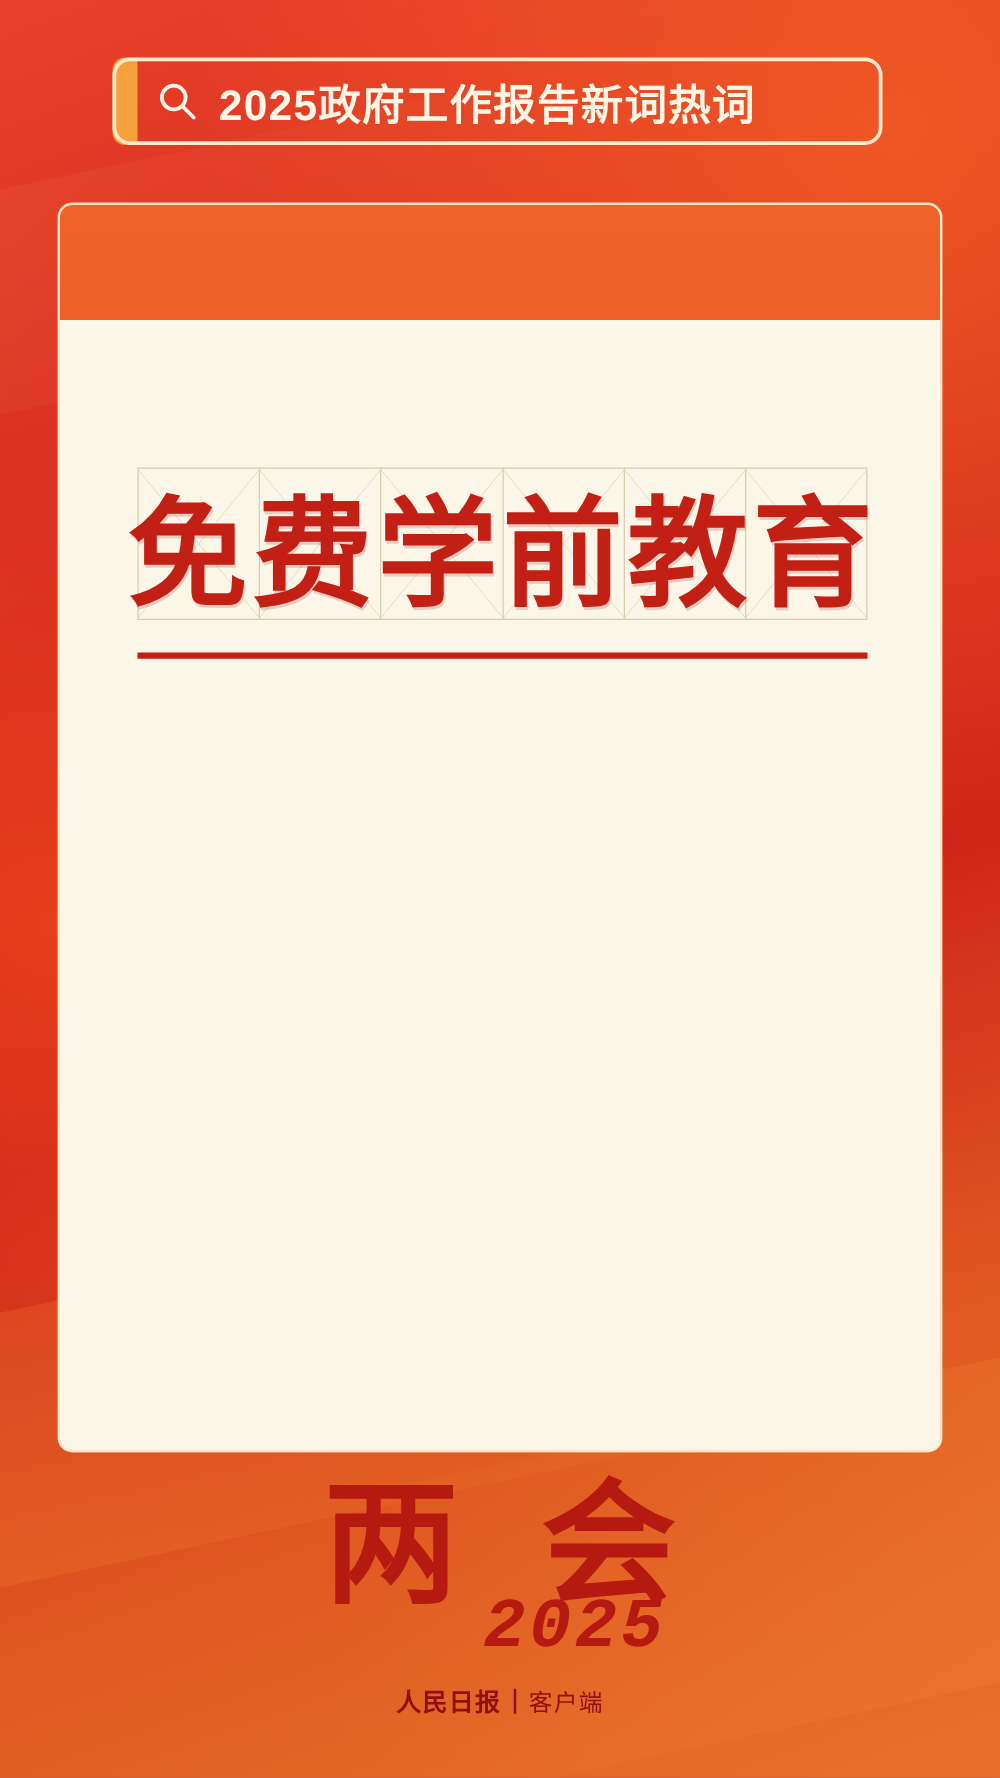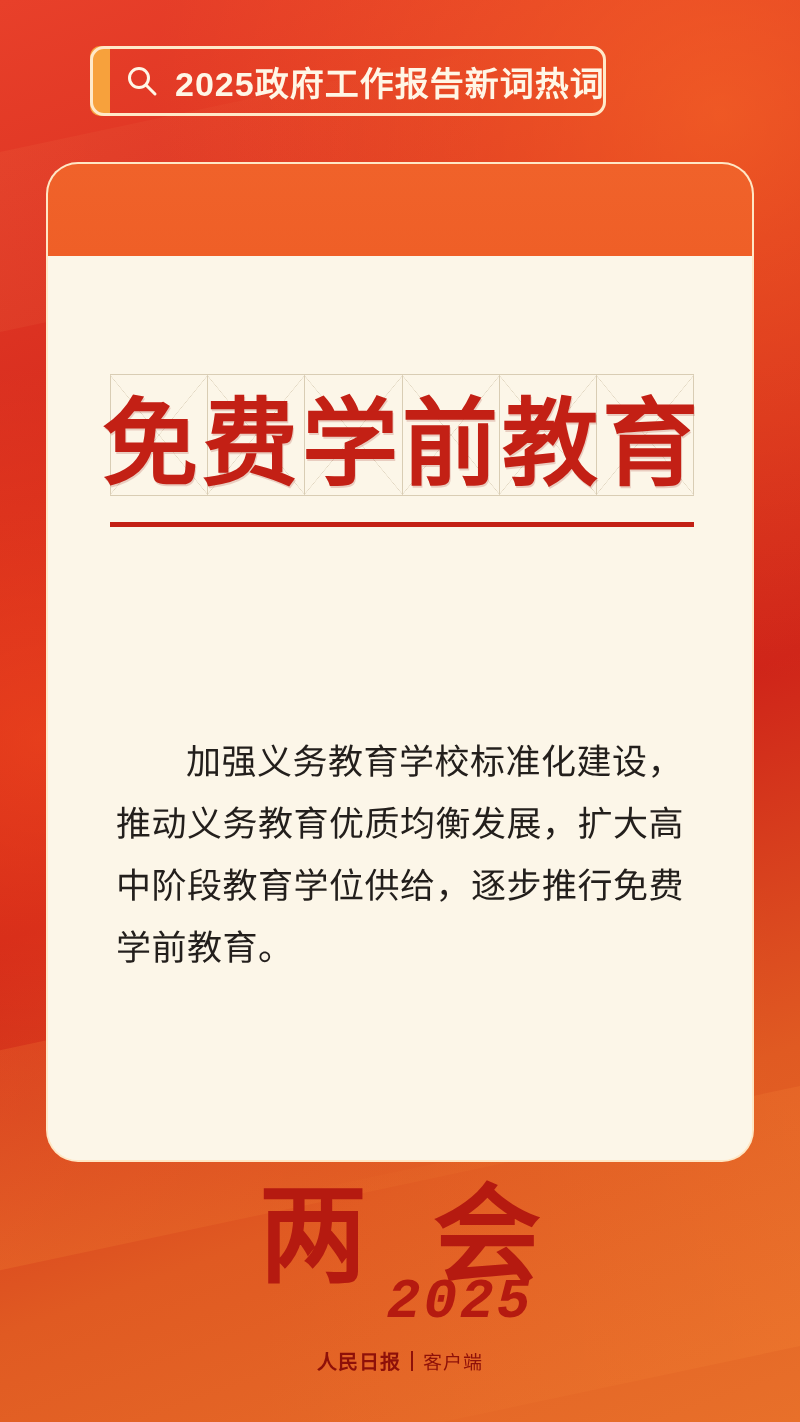--- a/index.html
+++ b/index.html
@@ -36,21 +36,21 @@
   .bg-ribbon.r2 { left: 260px; top: 1120px; width: 760px; height: 260px; opacity: .5;
     background: linear-gradient(90deg, rgba(255,190,90,0.0), rgba(255,150,60,0.45)); }
   .bg-ribbon.r3 { left: -200px; top: 120px; width: 700px; height: 180px; opacity: .25;
     background: linear-gradient(90deg, rgba(255,200,120,0.35), rgba(255,120,40,0.0)); }
 
   
   #header-bar {
     position: absolute;
     left: 90px;
     top: 46px;
-    width: 516px;
+    width: 616px;
     height: 70px;
     border: 3px solid #ffe9c9;
     border-radius: 14px;
     box-sizing: border-box;
     display: flex;
     align-items: center;
     background: transparent;
   }
   #header-accent {
     position: absolute;
@@ -78,21 +78,21 @@
     font-family: "Liberation Sans", "DejaVu Sans", sans-serif;
   }
 
   
   #card {
     position: absolute;
     left: 46px;
     top: 162px;
     width: 708px;
     height: 1000px;
-    border-radius: 32px;
+    border-radius: 12px;
     overflow: hidden;
     border: 2px solid rgba(255,225,185,0.75);
     box-sizing: border-box;
     background: #fdf6e6;
   }
   #card-top {
     height: 92px;
     background: linear-gradient(180deg, #f0622a 0%, #ef5f27 100%);
   }
   #card-body {
@@ -262,21 +262,20 @@
           <div class="grid-cell"></div>
           <div class="grid-cell"></div>
           <div class="grid-cell"></div>
           <div class="grid-cell"></div>
           <div class="grid-cell"></div>
         </div>
         <div id="headline-text">免费学前教育</div>
         <div id="headline-rule"></div>
       </div>
 
-      <p id="card-paragraph">加强义务教育学校标准化建设，推动义务教育优质均衡发展，扩大高中阶段教育学位供给，逐步推行免费学前教育。</p>
     </div>
   </div>
 
   <div id="emblem">
     <div id="emblem-main">两 会</div>
     <div id="emblem-year">2025</div>
     <div id="emblem-footer">
       <span id="emblem-footer-brand">人民日报</span>
       <span id="emblem-footer-divider"></span>
       <span id="emblem-footer-app">客户端</span>

